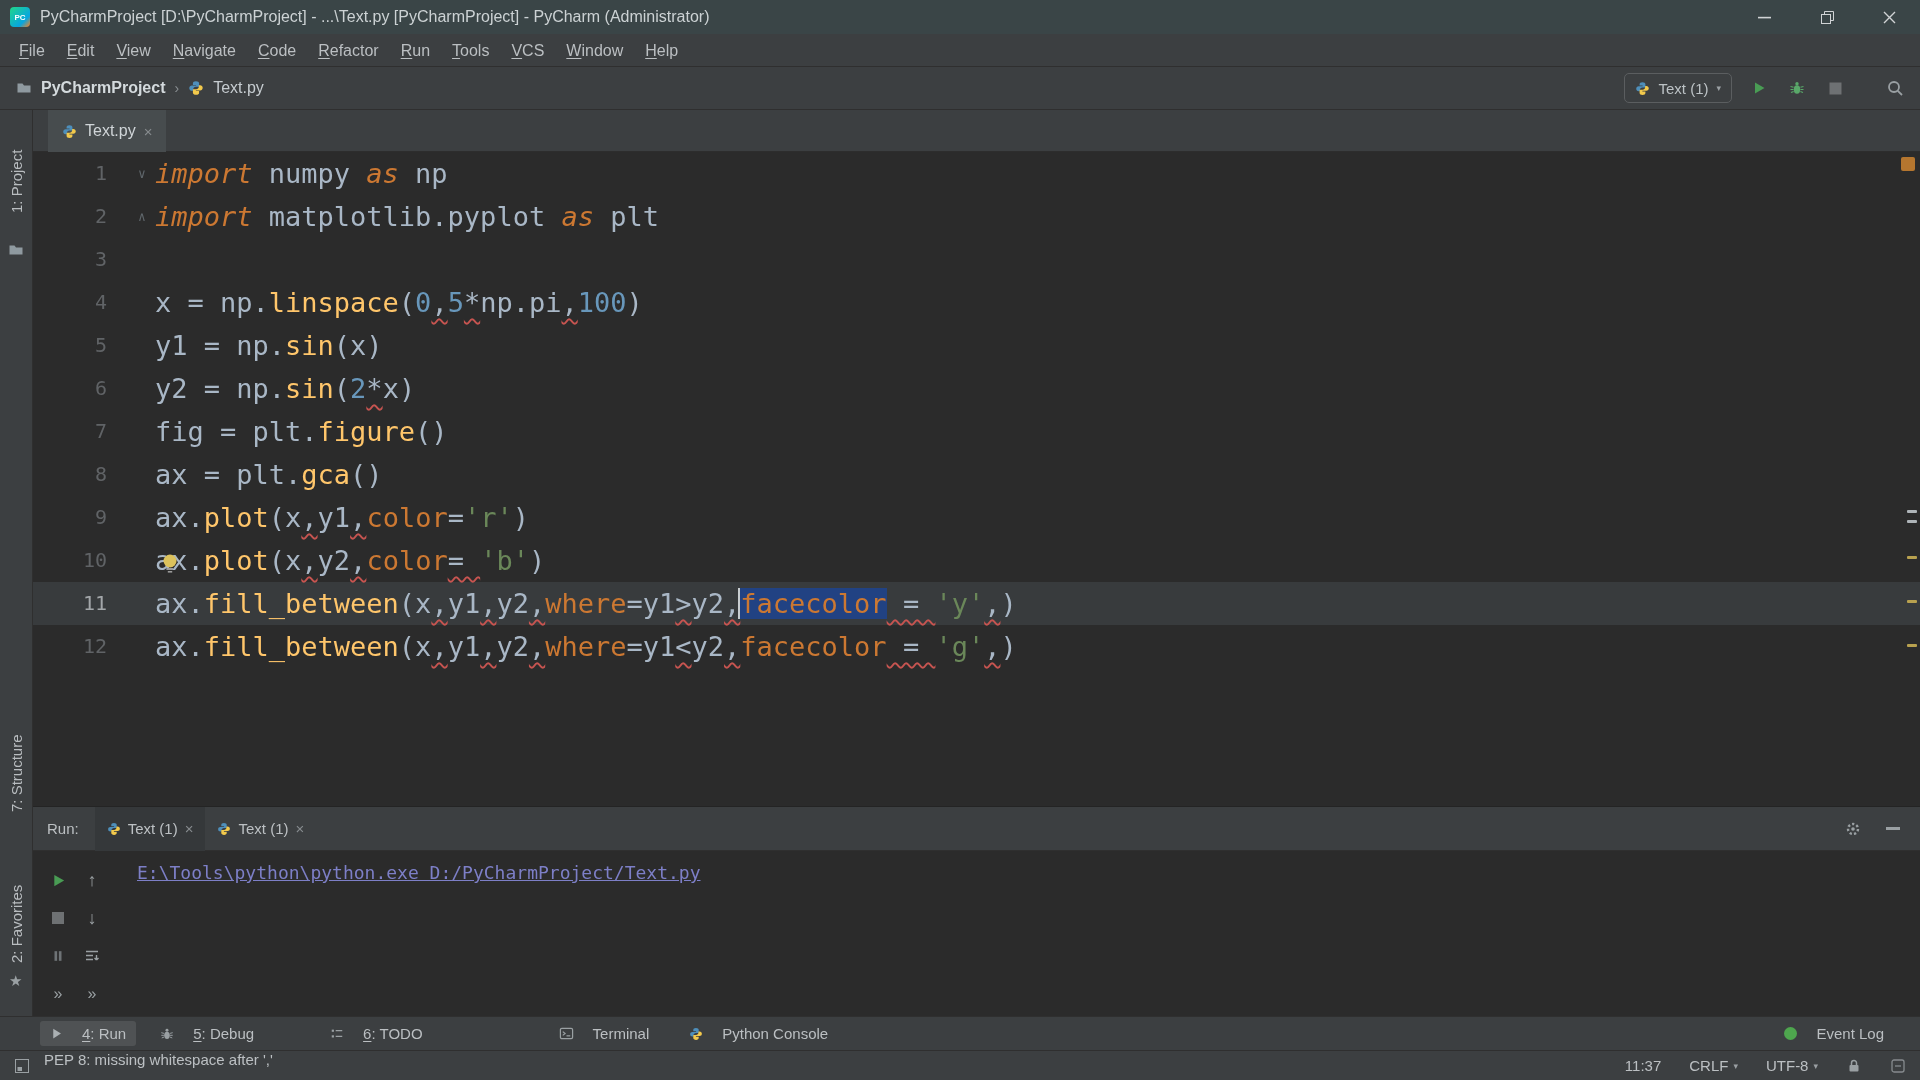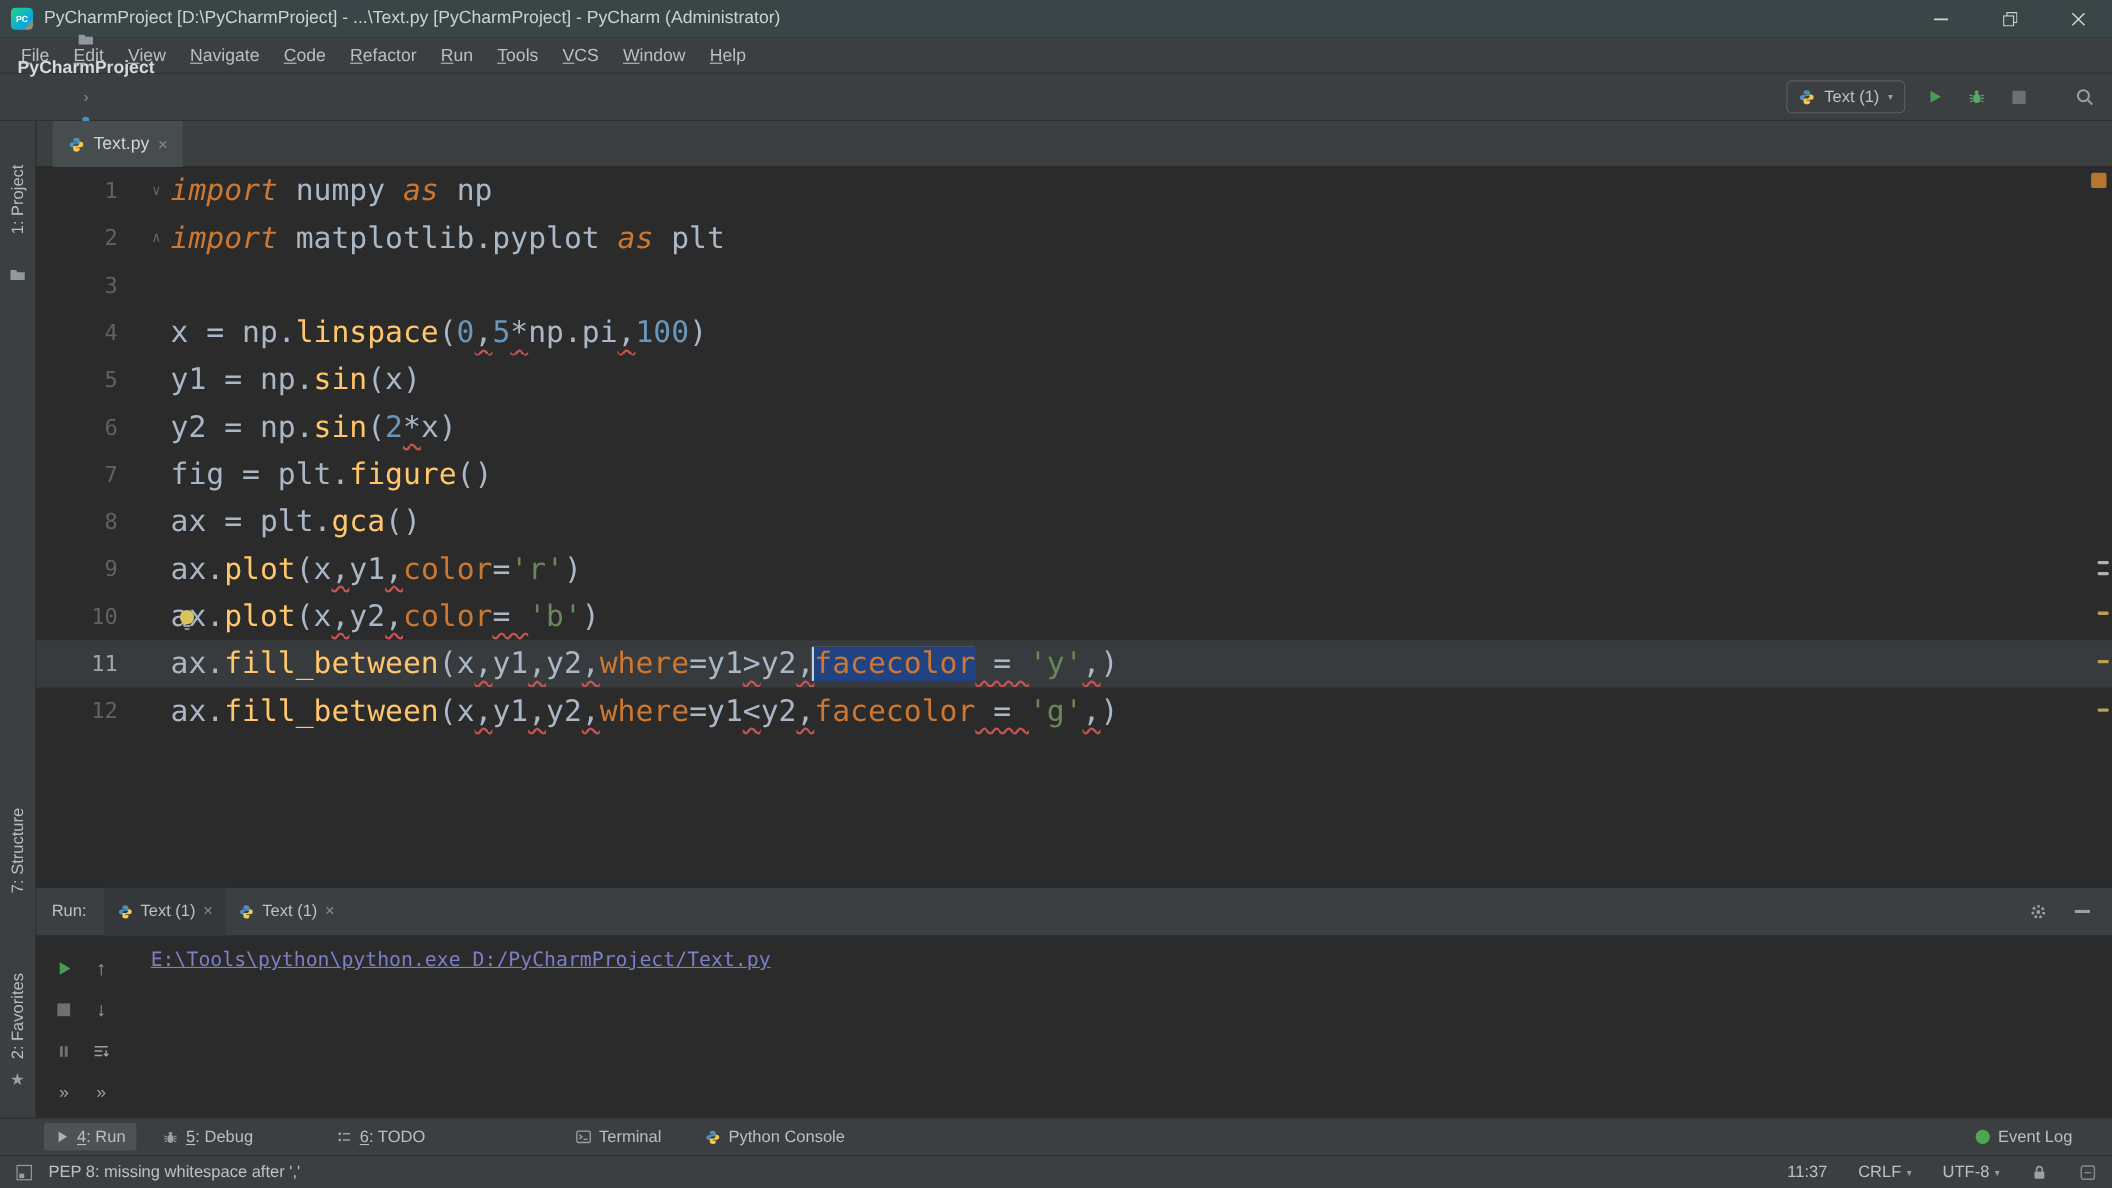--- a/index.html
+++ b/index.html
@@ -18,21 +18,21 @@
 
   
   #menubar { position:absolute; left:0; top:34px; width:100%; height:33px; background:#3c3f41;
              display:flex; align-items:center; padding-left:8px; border-bottom:1px solid #2f2f2f; }
   .menu-item { padding:0 11px; font-size:16px; color:#bbbfc2; line-height:33px; }
   u { text-decoration:underline; text-underline-offset:2px; }
 
   
   #navbar { position:absolute; left:0; top:67px; width:100%; height:43px; background:#3c3f41;
             display:flex; align-items:center; padding-left:16px; border-bottom:1px solid #2f2f2f; }
-  .crumbs { display:flex; align-items:center; gap:9px;flex-direction:column; }
+  .crumbs { display:flex; align-items:center; gap:9px; }
   .crumb { font-size:16px; color:#c6ccd0; }
   .crumb.bold { font-weight:bold; color:#d4dadd; }
   .sep { color:#8a8f93; font-size:14px; }
   .nav-right { margin-left:auto; display:flex; align-items:center; gap:16px; padding-right:14px; }
   .run-config { height:30px; border:1px solid #5b5e60; border-radius:5px; display:flex; align-items:center;
                 gap:8px; padding:0 10px; font-size:15px; color:#bcc2c5; }
   .dd { font-size:9px; color:#9ba0a3; }
   .icon-btn { width:22px; height:22px; display:flex; align-items:center; justify-content:center; }
   .search-btn { margin-left:22px; }
 
@@ -87,32 +87,32 @@
               justify-items:center; align-items:center; }
   .arrow-glyph { color:#9aa0a3; font-size:18px; }
   .more-glyph { color:#9aa0a3; font-size:16px; }
   .console { position:absolute; left:104px; top:6px; right:20px; bottom:0;
              font-family:"DejaVu Sans Mono","Liberation Mono",monospace; font-size:18px; line-height:32px; color:#7d7fc7;text-decoration:underline; }
   .cline { height:32px; white-space:pre; }
 
   
   #bottombar { position:absolute; left:0; top:1016px; width:100%; height:34px; background:#3c3f41; border-top:1px solid #2f2f2f;
                display:flex; align-items:center; font-size:15px; }
-  .bitem { display:inline-flex; align-items:center; gap:7px; padding:4px 10px; border-radius:3px; color:#bbbfc2; }
+  .bitem { display:inline-flex; align-items:center; gap:19px; padding:4px 10px; border-radius:3px; color:#bbbfc2; }
   .b-run { margin-left:40px; background:rgba(255,255,255,0.10); }
   .b-debug { margin-left:14px; }
   .b-todo { margin-left:56px; }
   .b-term { margin-left:116px; }
   .b-py { margin-left:20px; }
   .b-evlog { margin-left:auto; margin-right:26px; }
   .elog-dot { width:13px; height:13px; border-radius:50%; background:#4ea64e; }
 
   
   #statusbar { position:absolute; left:0; top:1050px; width:100%; height:30px; background:#3c3f41; border-top:1px solid #2f2f2f;
-               display:flex; align-items:center; padding:0 14px; font-size:15px; }
+               display:flex; padding:0 14px; font-size:15px; }
   .sb-icon { margin-right:14px; display:flex; align-items:center; }
   .sb-msg { color:#bcc0c3; }
   .sb-right { margin-left:auto; display:flex; align-items:center; gap:28px; color:#bcc0c3; }
   .sb-widget { display:flex; align-items:center; gap:5px; }
   svg { display:block; }
 </style>
 </head>
 <body>
 
 <div id="app">

